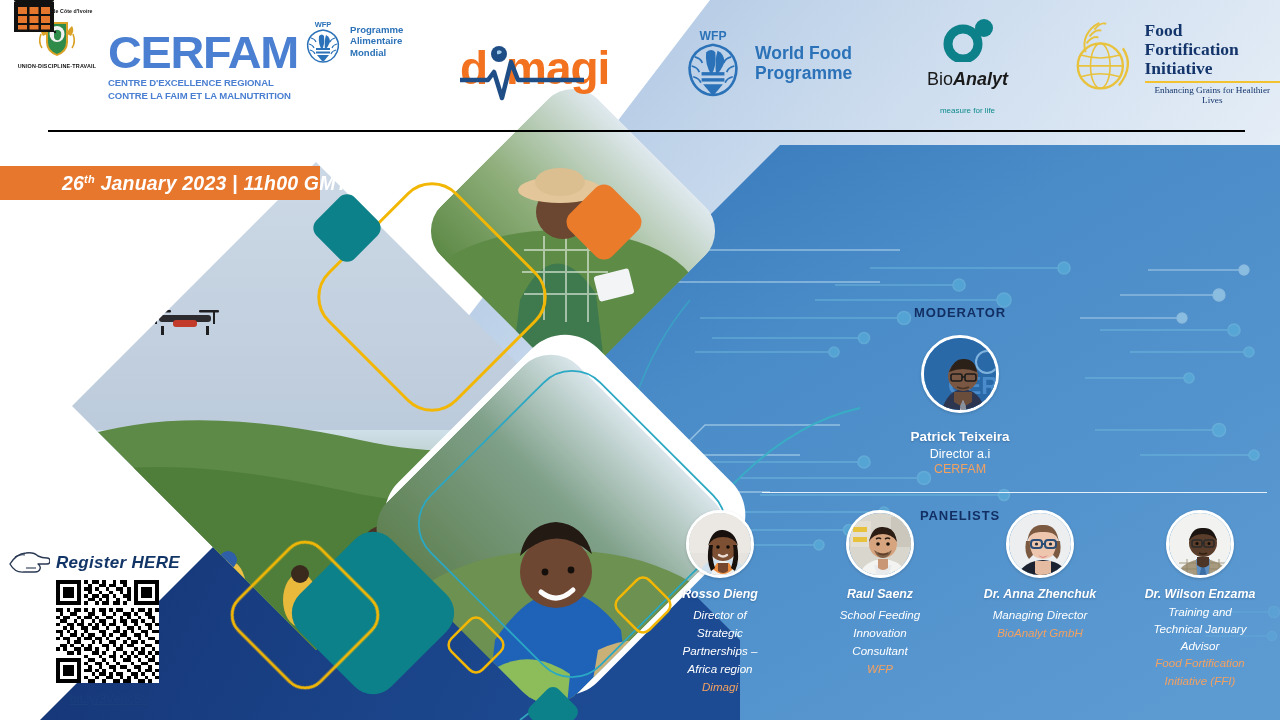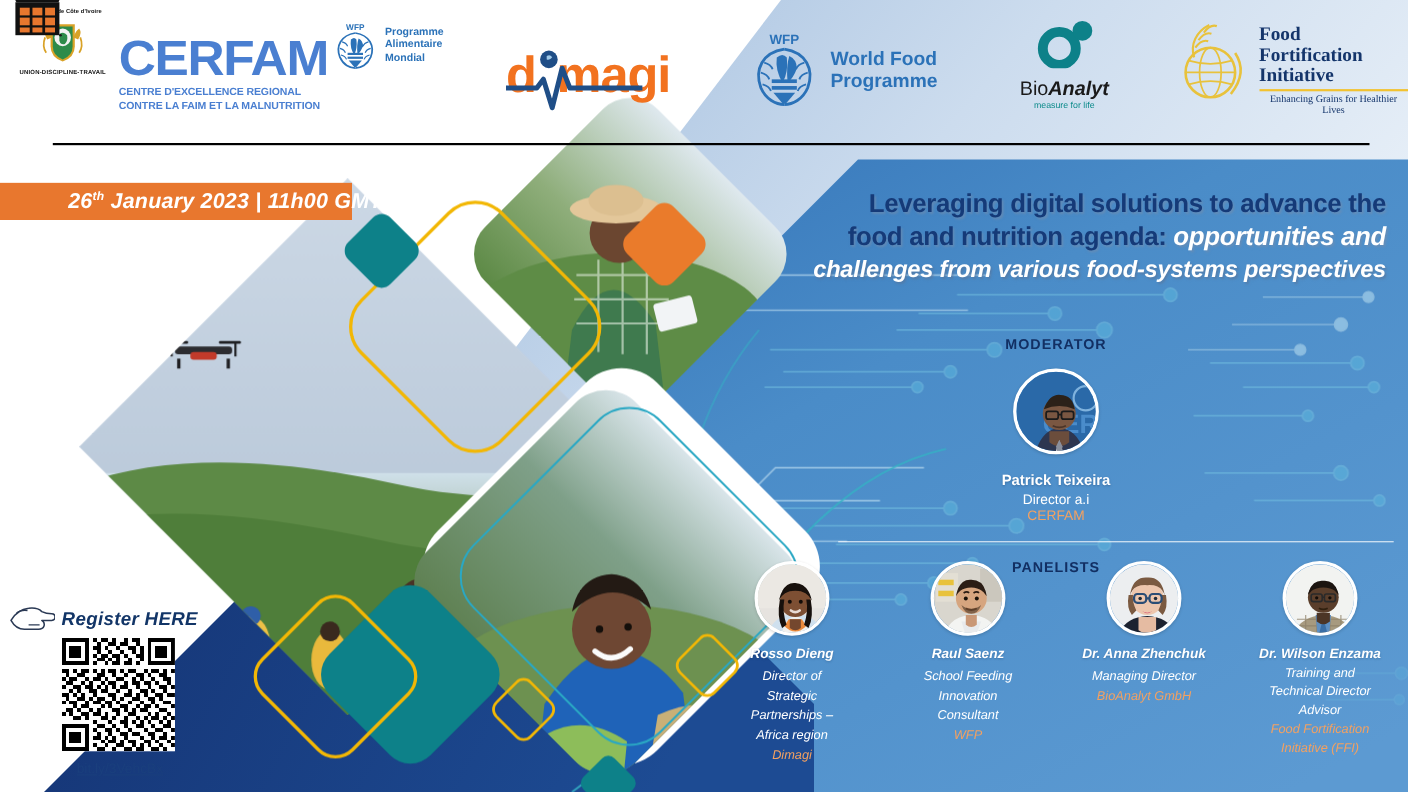--- a/index.html
+++ b/index.html
@@ -32,21 +32,21 @@
   .wfp-fr { left:300px; top:18px; display:flex; align-items:center; gap:4px; }
   .wfp-fr .txt { font-size:9.6px; font-weight:700; color:#2b72b8; line-height:11.6px; }
   .wfp-en { left:678px; top:26px; display:flex; align-items:center; gap:7px; }
   .wfp-en .txt { font-size:17.5px; font-weight:700; color:#2b72b8; line-height:20px; }
 
   .dimagi { left:458px; top:34px; width:170px; height:70px; }
 
   .bioanalyt { left:915px; top:18px; width:105px; text-align:center; }
   .ba-name { font-size:18px; color:#1a1a1a; font-weight:400; margin-top:3px; }
   .ba-name b { font-weight:700;font-style:italic; }
-  .ba-tag { font-size:8px; color:#0d8b8b; margin-top:0; }
+  .ba-tag { font-size:8px; color:#0d8b8b; margin-top:16px; }
 
   .ffi { left:1068px; top:18px; display:flex; align-items:flex-start; gap:6px; }
   .ffi-txt { padding-top:3px; }
   .ffi-title { font-family:"Liberation Serif", serif; font-size:17.5px; font-weight:700;
       color:#14356b; line-height:19px; }
   .ffi-rule { height:2px; background:#f2c230; margin:3px 0 2px; }
   .ffi-tag { font-family:"Liberation Serif", serif; font-size:9.2px; color:#14356b;text-align:center; }
 
   .header-rule { position:absolute; left:48px; top:130px; width:1197px; height:2px; background:#000; z-index:21; }
 
@@ -486,25 +486,20 @@
         <rect x="29" y="20" width="9" height="7"></rect>
       <rect x="6" y="29" width="9" height="7"></rect>
         <rect x="17.5" y="29" width="9" height="7"></rect>
         <rect x="29" y="29" width="9" height="7"></rect>
       <rect x="6" y="38" width="9" height="4.5"></rect>
         <rect x="17.5" y="38" width="9" height="4.5"></rect>
         <rect x="29" y="38" width="9" height="4.5"></rect>
     </g>
   </svg>
 
-  <div class="title-block">
-    <div class="title-l1">Leveraging digital solutions to advance the</div>
-    <div class="title-l2"><span>food and nutrition agenda:</span><span class="ital"> opportunities and</span></div>
-    <div class="title-l3">challenges from various food-systems perspectives</div>
-  </div>
 
   <div class="speakers">
 
     <div class="moderator">
       <div class="sec-label">MODERATOR</div>
       <div class="mod-photo-wrap">
         <div class="avatar" style="width:78px;height:78px;">
           <svg viewBox="0 0 78 78" width="78" height="78">
             <rect width="78" height="78" fill="#2a69a8"></rect>
             <text x="24" y="56" font-size="24" font-weight="700" fill="#4a8ccb" font-family="Liberation Sans, sans-serif">CERFA</text>
@@ -646,21 +641,21 @@
                 <line x1="33" y1="30" x2="35" y2="30"></line>
               </g>
               <circle cx="28" cy="30.5" r="1.5" fill="#110c08"></circle>
               <circle cx="40" cy="30.5" r="1.5" fill="#110c08"></circle>
               <path d="M30 40 q4 2 8 0" stroke="#30200f" stroke-width="1.6" fill="none"></path>
             </svg>
           </div>
         </div>
         <div class="p-name">Dr. Wilson Enzama</div>
         <div class="p-role tight" style="white-space:pre-line">Training and
-Technical Director
+Technical January
 Advisor</div>
         <div class="p-org" style="white-space:pre-line">Food Fortification
 Initiative (FFI)</div>
       </div>
 
     </div>
   </div>
 
   <div class="register">
     <svg width="42" height="30" viewBox="0 0 42 30">

